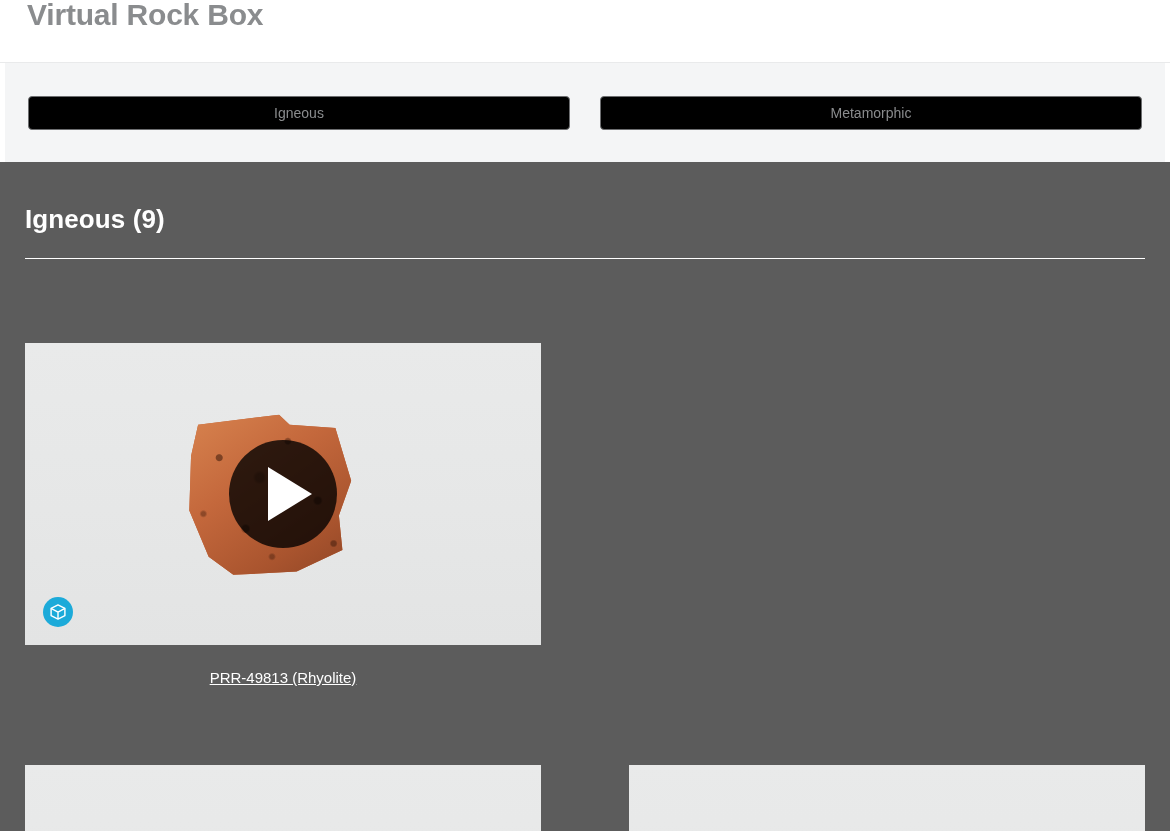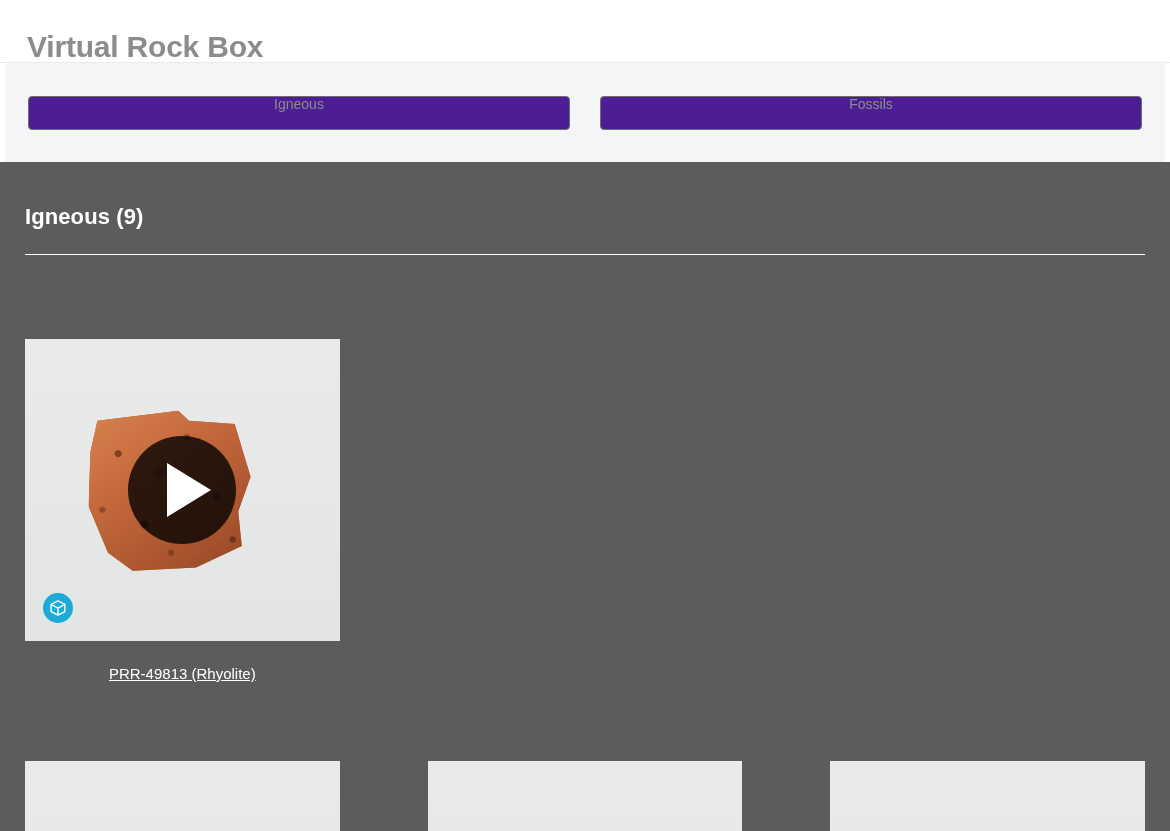--- a/index.html
+++ b/index.html
@@ -10,21 +10,21 @@
     background: #ffffff;
     font-family: "Liberation Sans", sans-serif;
   }
 
   
   .page-header {
     height: 63px;
     background: #ffffff;
     padding: 0 27px;
     display: flex;
-    align-items: flex-end;
+    align-items: flex-start;
     border-bottom: 1px solid #e9eaeb;
   }
   .page-title {
     font-size: 30px;
     font-weight: bold;
     color: #8a8c8e;
     letter-spacing: -0.2px;
     line-height: 1;
   }
 
@@ -37,56 +37,57 @@
     background: #f4f5f6;
     height: 99px;
     display: flex;
     align-items: center;
     gap: 30px;
     padding: 0 23px;
   }
   .tab-button {
     flex: 1 1 0;
     height: 34px;
-    background: #4c1d95;
+    background: #000000;
     border: 1px solid #6d6e70;
     border-radius: 4px;
     color: #8a8c8e;
     font-size: 14px;
     font-family: "Liberation Sans", sans-serif;
     display: flex;
+    align-items: center;
     justify-content: center;
     cursor: pointer;
     line-height: 1;
   }
 
   
   .content {
     background: #5c5c5c;
     min-height: 650px;
     padding: 0 25px;
   }
   .section-heading {
     color: #ffffff;
-    font-size: 22px;
+    font-size: 26px;
     font-weight: bold;
     padding-top: 44px;
     line-height: 1;
     letter-spacing: 0.1px;
   }
   .section-rule {
     border: 0;
     border-top: 1px solid #ffffff;
     margin-top: 26px;
   }
 
   
   .grid {
     display: grid;
-    grid-template-columns: repeat(3, 1fr);
+    grid-template-columns: repeat(2, 1fr);
     gap: 88px 88px;
     padding-top: 84px;
   }
   .card {
     display: flex;
     flex-direction: column;
     align-items: center;
   }
   .thumb {
     position: relative;
@@ -217,21 +218,21 @@
 <div class="page-header">
   <div class="page-title">Virtual Rock Box</div>
 </div>
 
 <div class="tabbar-wrap">
   <div class="tabbar">
     <button class="tab-button">
       <span>Igneous</span>
     </button>
     <button class="tab-button">
-      <span>Fossils</span>
+      <span>Metamorphic</span>
     </button>
   </div>
 </div>
 
 <div class="content">
 
   <h2 class="section-heading">Igneous (9)</h2>
   <hr class="section-rule">
 
   <div class="grid">

